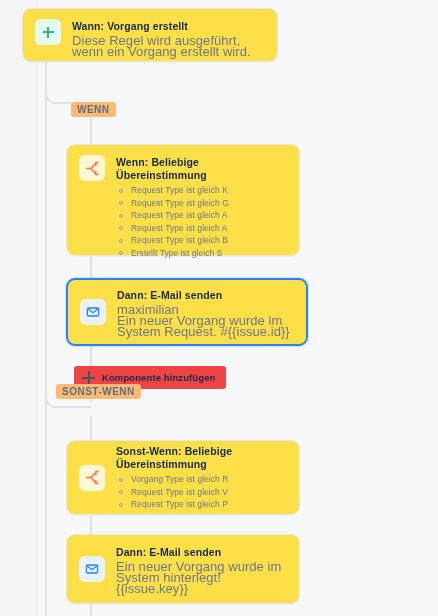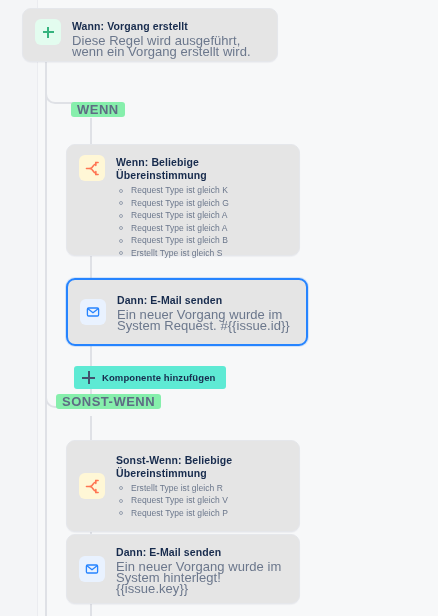--- a/index.html
+++ b/index.html
@@ -31,21 +31,21 @@
   }
   .elbow {
     position: absolute;
     border-left: 2px solid #dfe1e6;
     border-bottom: 2px solid #dfe1e6;
     border-bottom-left-radius: 10px;
   }
   
   .card {
     position: absolute;
-    background: #e5e5e5;
+    background: #fde047;
     border: 1px solid #e5e7eb;
     border-radius: 9px;
     display: flex;
     align-items: flex-start;
     padding: 10px 12px;
     box-shadow: 0 1px 1px rgba(9,30,66,0.04);
   }
   .card.selected {
     border: 2px solid #2684ff;
     box-shadow: 0 0 0 1px rgba(38,132,255,0.18);
@@ -87,33 +87,33 @@
   }
   ul.cond-list li .dot {
     position: absolute; left: 3px; top: 4.5px;
     width: 4px; height: 4px;
     border: 1px solid #97a0af;
     border-radius: 50%;
   }
   
   .badge {
     position: absolute;
-    background: #86efac;
+    background: #fdba74;
     color: #5e6c84;
-    font-size: 13px;
+    font-size: 10px;
     font-weight: 600;
     letter-spacing: 0.5px;
     border-radius: 3px;
     padding: 3px 6px 3px 6px;
     line-height: 9px;
   }
   
   .add-btn {
     position: absolute;
-    background: #5eead4;
+    background: #ef4444;
     border: none;
     border-radius: 3px;
     display: flex;
     align-items: center;
     padding: 5px 11px 5px 8px;
     cursor: pointer;
   }
   .add-btn .plus-glyph {
     position: relative;
     width: 13px; height: 13px;
@@ -193,47 +193,48 @@
 
   <div class="card selected" style="left:66px;top:278px;width:242px;height:68px;align-items:center;">
     <div class="icon-box blue">
       <svg width="14" height="14" viewBox="0 0 16 16" fill="none" stroke="#2684ff" stroke-width="1.5" stroke-linejoin="round" stroke-linecap="round">
         <rect x="1.6" y="3.4" width="12.8" height="9.2" rx="1.4"></rect>
         <path d="M2.2 4.4 L8 8.9 L13.8 4.4"></path>
       </svg>
     </div>
     <div class="card-body">
       <div class="card-title">Dann: E-Mail senden</div>
+      <div class="card-sub">maximilian</div>
       <div class="card-sub">Ein neuer Vorgang wurde im System Request. #{{issue.id}}</div>
     </div>
   </div>
 
   <div class="add-btn" style="left:74px;top:366px;">
     <span class="plus-glyph"></span>
     <span class="add-label">Komponente hinzufügen</span>
   </div>
 
-  <div class="badge" style="left:56px;top:394px;">SONST-WENN</div>
-
-  <div class="card" style="left:66px;top:440px;width:234px;height:92px;align-items:center;">
+  <div class="badge" style="left:56px;top:384px;">SONST-WENN</div>
+
+  <div class="card" style="left:66px;top:440px;width:234px;height:75px;align-items:center;">
     <div class="icon-box yellow">
       <svg width="15" height="15" viewBox="0 0 16 16" fill="none" stroke="#ff7452" stroke-width="1.6" stroke-linecap="round" stroke-linejoin="round">
         <path d="M1.5 8 H5.5"></path>
         <path d="M5.5 8 C8.5 8 8.5 3.2 11.5 3.2"></path>
         <path d="M5.5 8 C8.5 8 8.5 12.8 11.5 12.8"></path>
         <path d="M11.5 1.6 V4.8"></path>
         <path d="M11.5 11.2 V14.4"></path>
         <path d="M11.5 1.6 H14"></path>
         <path d="M11.5 14.4 H14"></path>
       </svg>
     </div>
     <div class="card-body">
       <div class="card-title">Sonst-Wenn: Beliebige Übereinstimmung</div>
       <ul class="cond-list">
-        <li><span class="dot"></span><span>Erstellt Type ist gleich R</span></li>
+        <li><span class="dot"></span><span>Vorgang Type ist gleich R</span></li>
         <li><span class="dot"></span><span>Request Type ist gleich V</span></li>
         <li><span class="dot"></span><span>Request Type ist gleich P</span></li>
       </ul>
     </div>
   </div>
 
   <div class="card" style="left:66px;top:534px;width:234px;height:70px;align-items:center;">
     <div class="icon-box blue">
       <svg width="14" height="14" viewBox="0 0 16 16" fill="none" stroke="#2684ff" stroke-width="1.5" stroke-linejoin="round" stroke-linecap="round">
         <rect x="1.6" y="3.4" width="12.8" height="9.2" rx="1.4"></rect>

